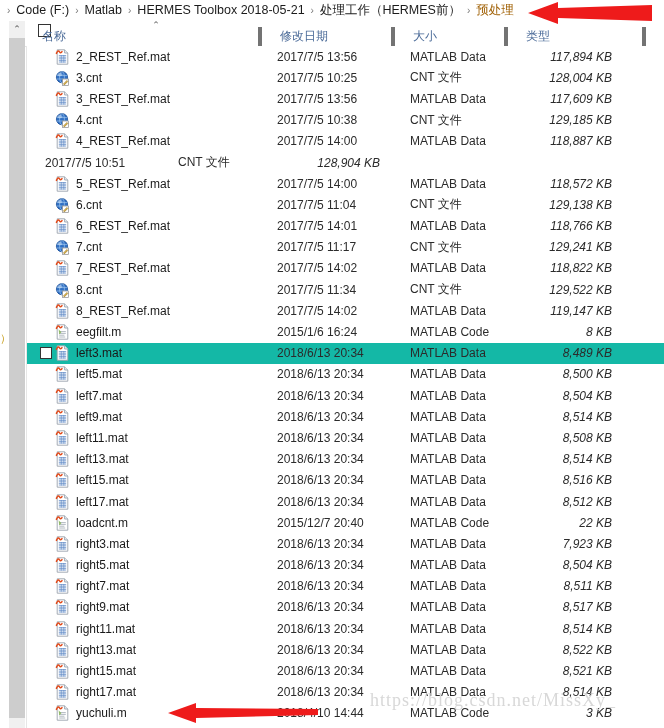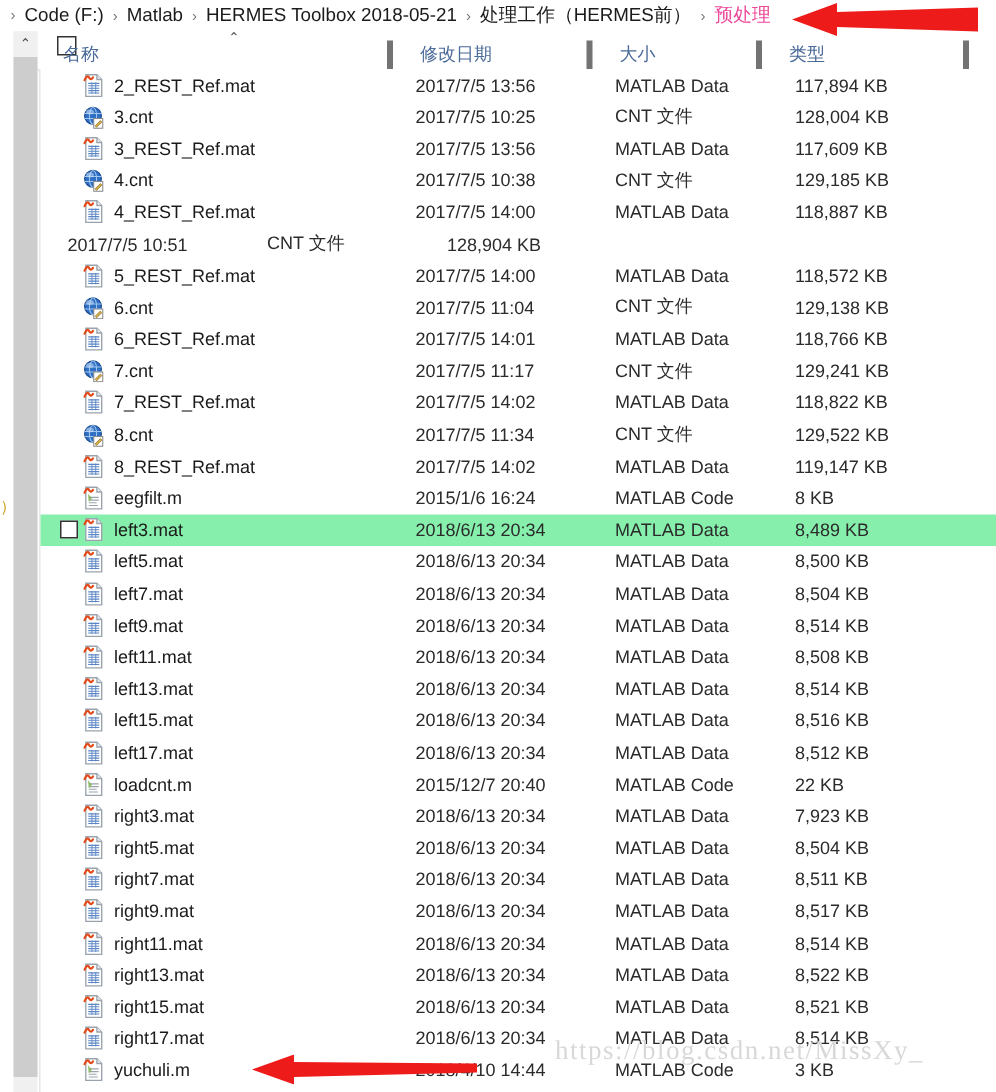--- a/index.html
+++ b/index.html
@@ -33,21 +33,21 @@
     font-size: 10px;
     padding: 0 5px;
     user-select: none;
     line-height: 1;
   }
   .crumb {
     color: #1b1b1b;
     font-size: 12.5px;
     padding: 0 1px;
   }
-  .crumb.last { color: #ec4899; margin-top: 36px; }
+  .crumb.last { color: #a16207; margin-top: 36px; }
 
   
   .header-wrap {
     position: relative;
     height: 25px;
     background: #ffffff;
     border-bottom: 1px solid #e2e2e2;
   }
   .sort-caret {
     position: absolute;
@@ -158,21 +158,21 @@
   .row {
     position: relative;
     height: 21.2px;
     display: flex;
     align-items: center;
     font-size: 12px;
     color: #2b2b2b;
     box-sizing: border-box;
   }
   .row.selected {
-    background: #86efac;
+    background: #14b8a6;
   }
   .row-checkbox {
     position: absolute;
     left: 13px;
     top: 4px;
     width: 12px;
     height: 12px;
     border: 1.5px solid #333;
     background: #fff;
     box-sizing: border-box;
@@ -198,22 +198,24 @@
     width: 138px;
     padding-left: 18px;
     box-sizing: border-box;
     color: #2b2b2b;
     white-space: nowrap;
   }
   .cell-size {
     width: 104px;
     padding-right: 22px;
     box-sizing: border-box;
+    text-align: right;
     color: #2b2b2b;
     white-space: nowrap;
+    font-style: italic;
   }
 
   .fname { font-size: 12px; color: #1a1a1a; }
 
   
   .ficon {
     width: 15px;
     height: 16px;
     margin-right: 6px;
     flex: 0 0 15px;

